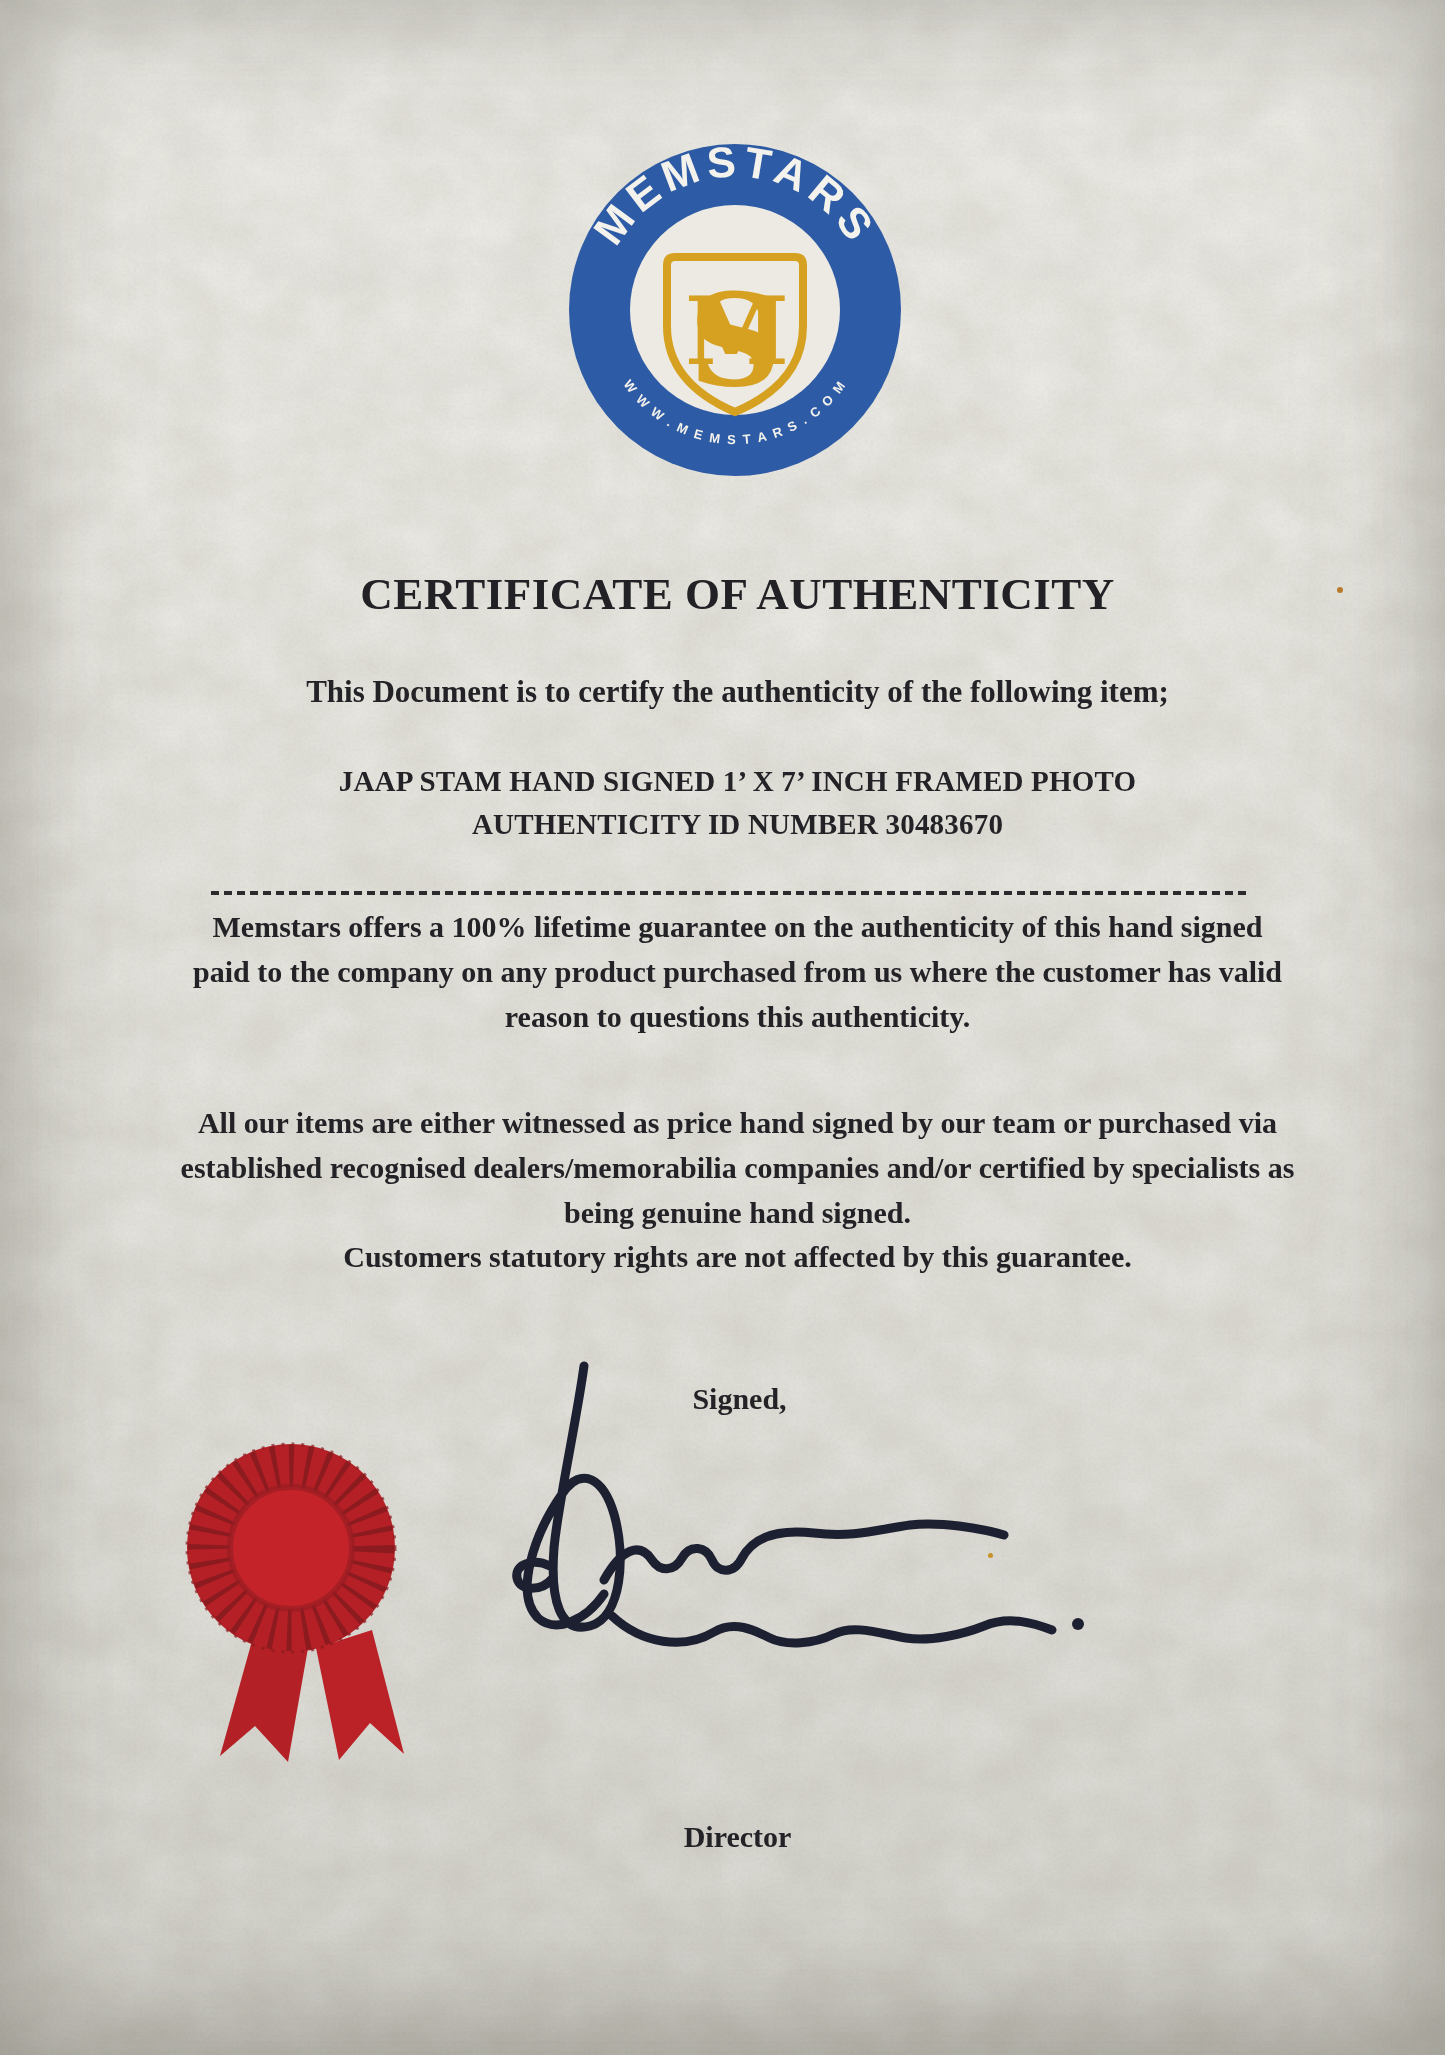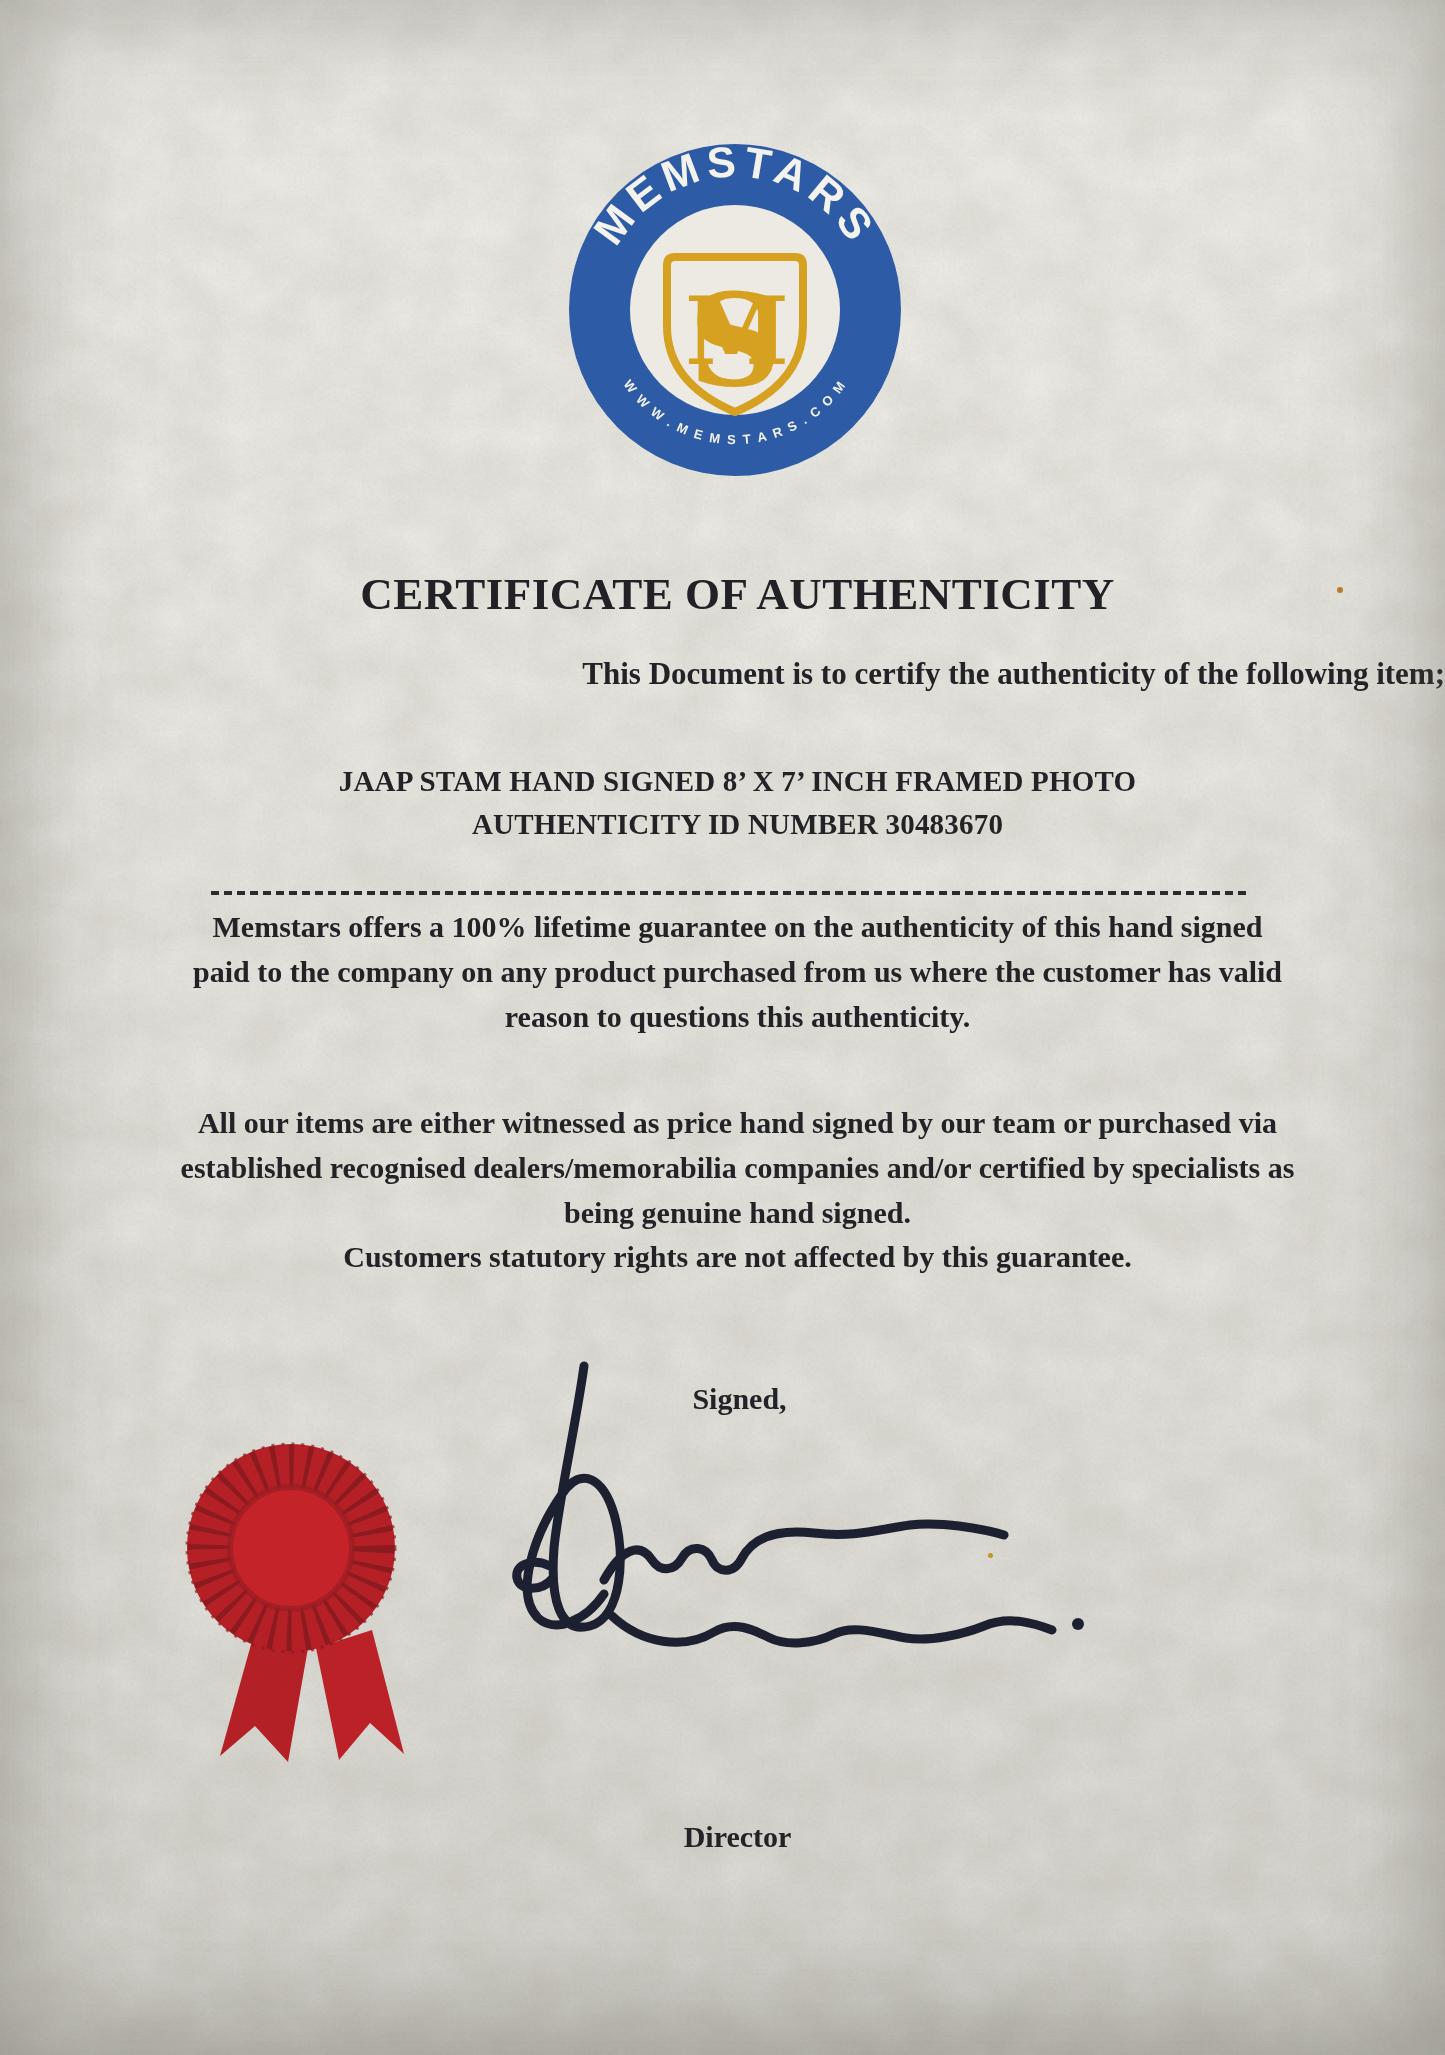--- a/index.html
+++ b/index.html
@@ -16,21 +16,21 @@
     position:absolute;inset:0;z-index:1;pointer-events:none;
     background:linear-gradient(180deg,rgba(255,255,255,.10) 0%,rgba(255,255,255,0) 22%,rgba(70,68,58,.05) 70%,rgba(70,68,58,.13) 100%);
   }
   .vignette{
     position:absolute;inset:0;z-index:5;pointer-events:none;
     box-shadow:inset 0 0 150px rgba(88,85,74,.26), inset 0 -40px 90px rgba(88,85,74,.18), inset 0 25px 70px rgba(160,158,150,.12);
   }
   .content{position:absolute;inset:0;z-index:2;}
   .cline{position:absolute;left:0;width:100%;text-align:center;padding-left:30px;box-sizing:border-box;font-weight:700;}
   .title{top:568px;font-size:45px;letter-spacing:.5px;color:#222226;}
-  .intro{top:656px;font-size:31px;text-align:right;}
+  .intro{top:674px;font-size:31px;}
   .items{top:760px;font-size:29px;line-height:43px;letter-spacing:.2px;}
   .para{font-size:30px;line-height:45px;}
   .para1{top:904px;}
   .para2{top:1100px;}
   .statutory{top:1240px;font-size:30px;font-family:Liberation Serif, serif;}
   .signed{top:1382px;font-size:30px;padding-left:34px;}
   .director{top:1820px;font-size:30px;padding-left:30px;}
   .dashline{
     position:absolute;left:211px;top:891px;width:1036px;height:4px;
     background:repeating-linear-gradient(90deg,#2b2b2d 0 8px,rgba(0,0,0,0) 8px 13px);
@@ -86,21 +86,21 @@
       </text>
       <path d="M 110,117 L 230,117 Q 238,117 238,125 L 238,186 Q 238,243 170,272 Q 102,243 102,186 L 102,125 Q 102,117 110,117 Z" fill="none" stroke="#d6a021" stroke-width="8"></path>
       <text x="170" y="245" text-anchor="middle" font-family="DejaVu Serif, serif" font-weight="bold" font-size="128" fill="#d6a021">S</text>
       <text x="172" y="224" text-anchor="middle" font-family="DejaVu Serif, serif" font-weight="bold" font-size="94" fill="#d6a021">M</text>
     </svg>
 
     <div class="cline title">CERTIFICATE OF AUTHENTICITY</div>
     <div class="cline intro">This Document is to certify the authenticity of the following item;</div>
 
     <div class="cline items">
-      <div>JAAP STAM HAND SIGNED 8’ X 7’ INCH FRAMED PHOTO</div>
+      <div>JAAP STAM HAND SIGNED 1’ X 7’ INCH FRAMED PHOTO</div>
       <div>AUTHENTICITY ID NUMBER 30483670</div>
     </div>
 
     <div class="dashline"></div>
 
     <div class="cline para para1">
       <div>Memstars offers a 100% lifetime guarantee on the authenticity of this hand signed</div>
       <div>paid to the company on any product purchased from us where the customer has valid</div>
       <div>reason to questions this authenticity.</div>
     </div>

